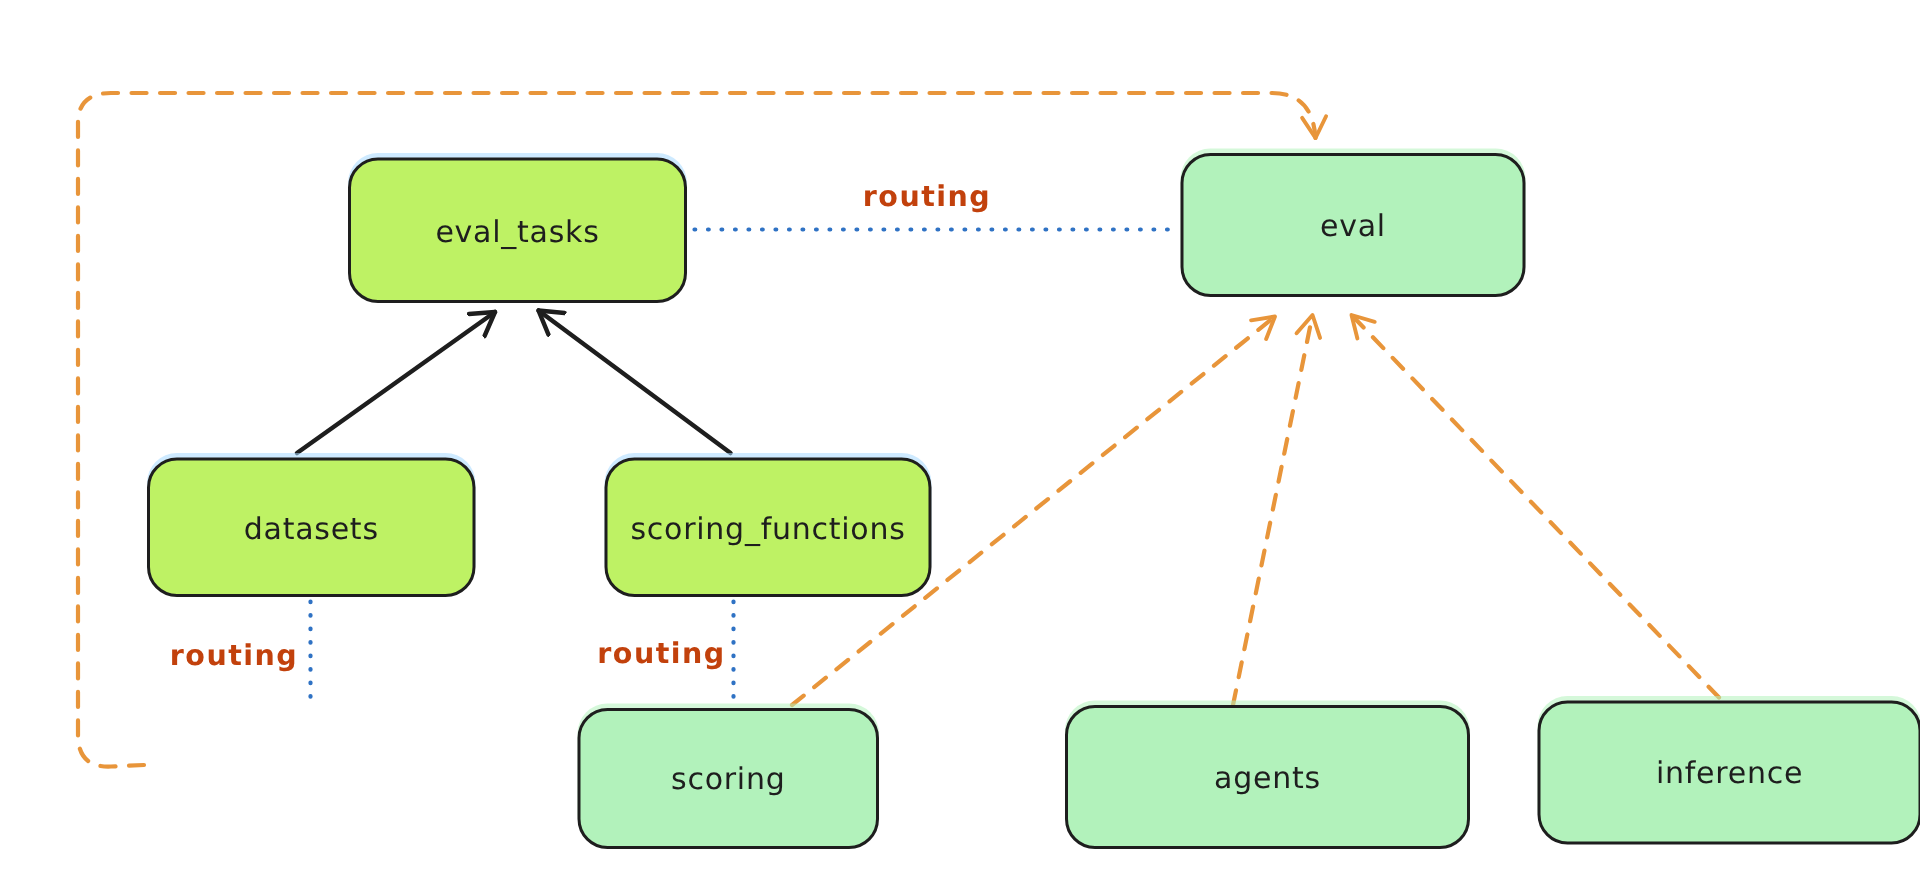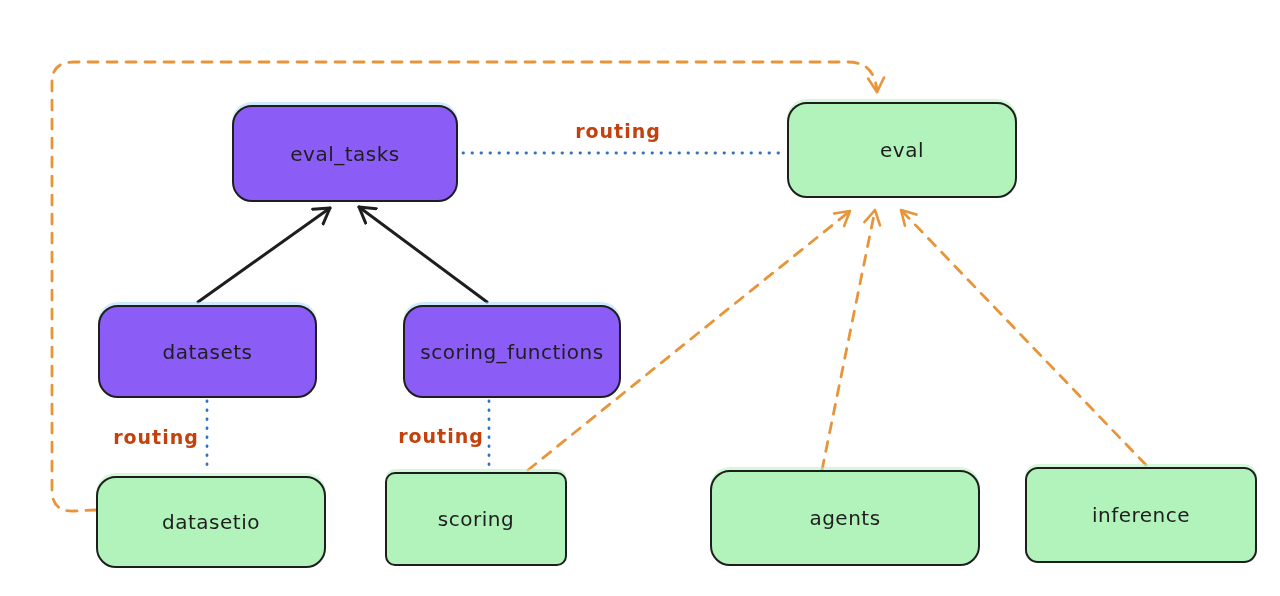--- a/index.html
+++ b/index.html
@@ -27,21 +27,21 @@
     border: 2.5px solid #1e1e1e;
     border-radius: 20px;
     display: flex;
     align-items: center;
     justify-content: center;
     font-size: 20px;
     letter-spacing: 0.5px;
     color: #1e1e1e;
     z-index: 2;
   }
-  .node.blue  { background: #8b5cf6; box-shadow: 0 -3px 0 0 rgba(165,216,255,.55); }
+  .node.blue  { background: #bef264; box-shadow: 0 -3px 0 0 rgba(165,216,255,.55); }
   .node.green { background: #b2f2bb; box-shadow: 0 -3px 0 0 rgba(178,242,187,.55); }
   .edge-label {
     position: absolute;
     color: #c2410c;
     font-size: 19px;
     font-weight: bold;
     letter-spacing: 1px;
     z-index: 3;
     transform: translate(-50%, -50%);
     white-space: nowrap;
@@ -84,33 +84,30 @@
   </div>
 
   <div class="node blue" style="left:98px;   top:305px; width:219px; height:93px;">
     <span>datasets</span>
   </div>
 
   <div class="node blue" style="left:367px;  top:305px; width:218px; height:93px;margin-left:36px;">
     <span>scoring_functions</span>
   </div>
 
-  <div class="node green" style="left:96px;   top:476px; width:230px; height:92px;">
-    <span>datasetio</span>
-  </div>
 
-  <div class="node green" style="left:385px;  top:472px; width:182px; height:94px;border-radius:10px;">
+  <div class="node green" style="left:385px;  top:472px; width:201px; height:94px;">
     <span>scoring</span>
   </div>
 
   <div class="node green" style="left:710px;  top:470px; width:270px; height:96px;">
     <span>agents</span>
   </div>
 
-  <div class="node green" style="left:1025px; top:467px; width:232px; height:96px;border-radius:13px;">
+  <div class="node green" style="left:1025px; top:467px; width:256px; height:96px;">
     <span>inference</span>
   </div>
 
   <div class="edge-label" style="left:618px; top:131px;">routing</div>
   <div class="edge-label" style="left:156px; top:437px;">routing</div>
   <div class="edge-label" style="left:441px; top:436px;">routing</div>
 
 </div>
 
 </body></html>

